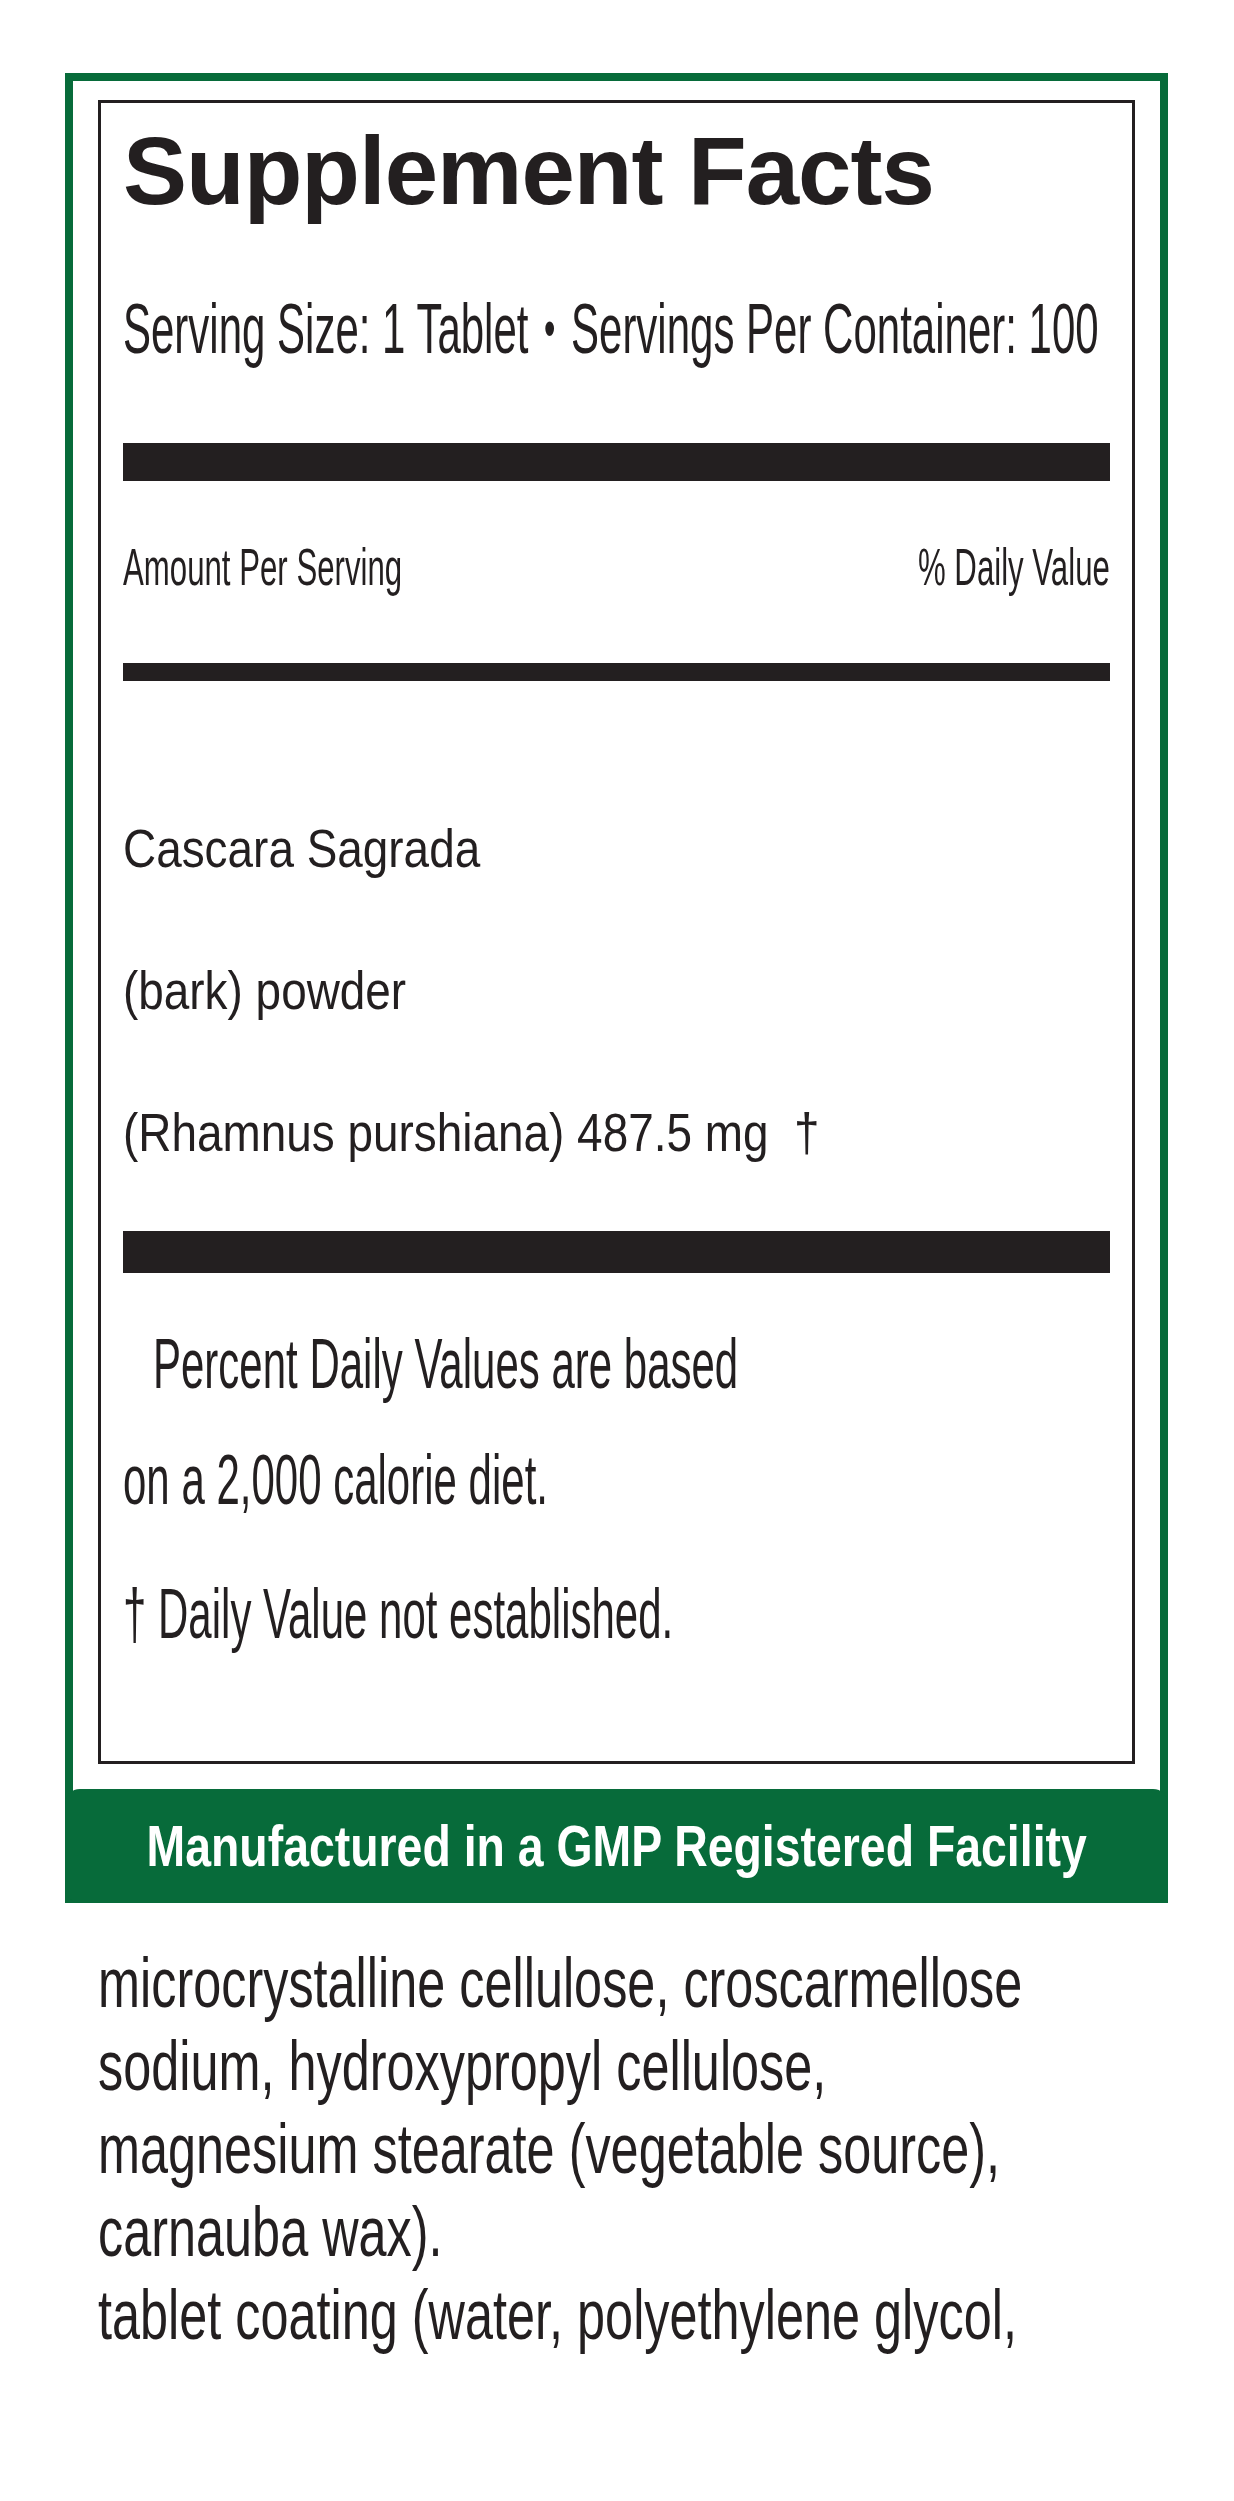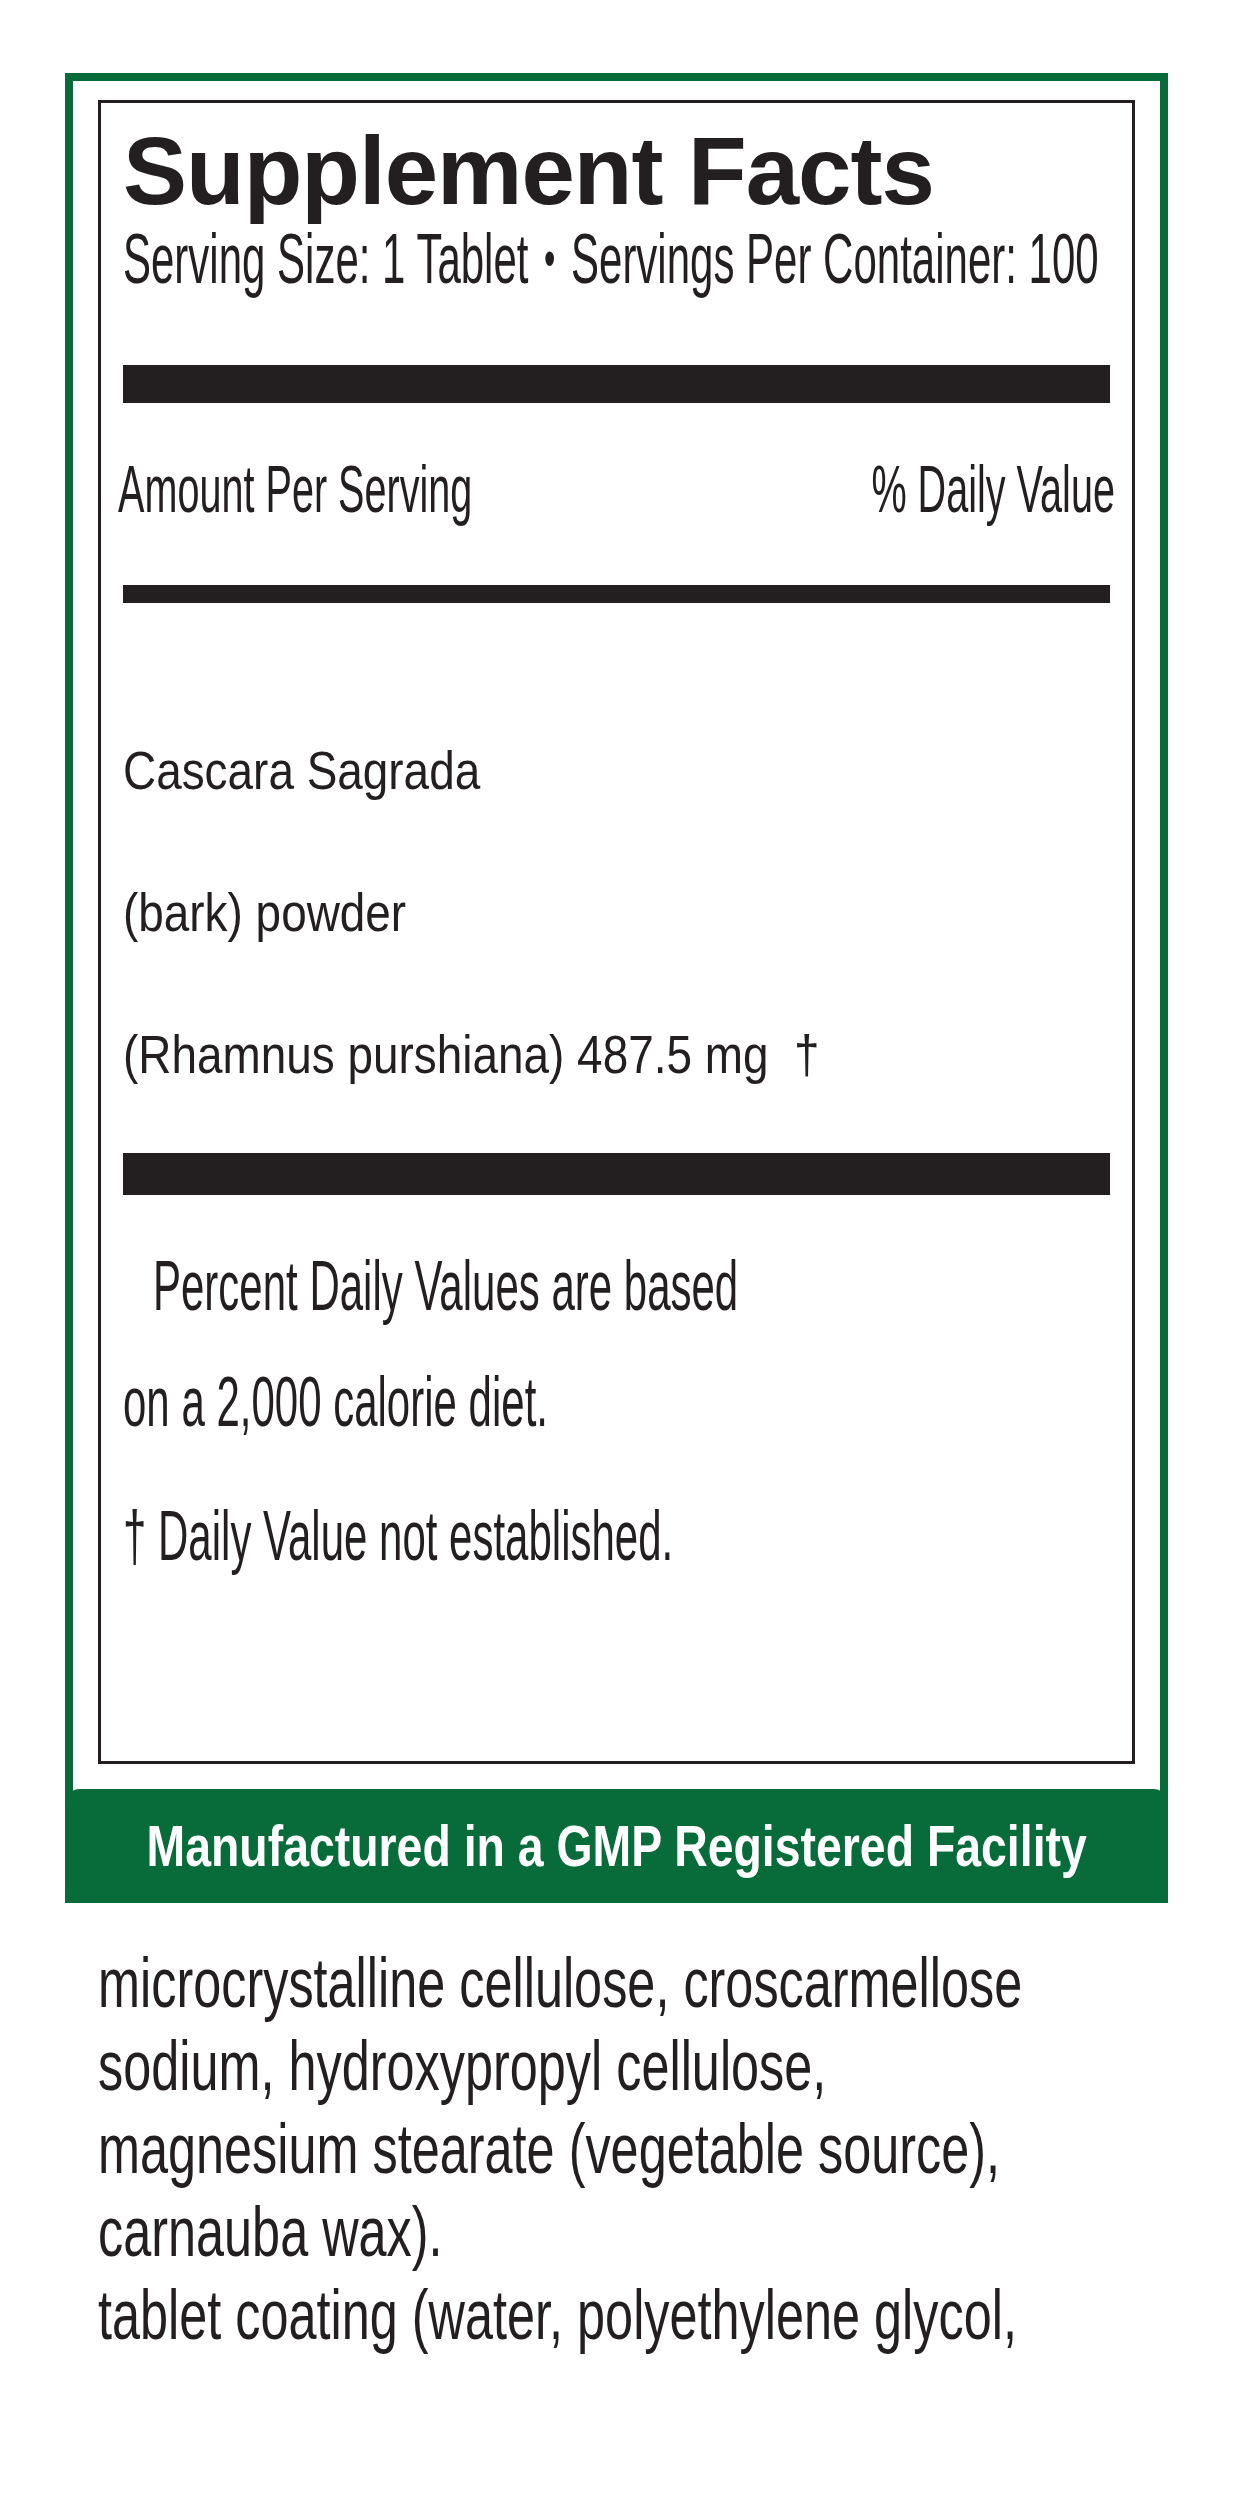--- a/index.html
+++ b/index.html
@@ -52,36 +52,37 @@
   }
 
   
   .sq   { display: inline-block; white-space: nowrap; transform: scaleX(0.60); transform-origin: 0 50%; }
   .sq-r { display: inline-block; white-space: nowrap; transform: scaleX(0.60); transform-origin: 100% 50%; }
   .sq-c { display: inline-block; white-space: nowrap; transform: scaleX(0.80); transform-origin: 50% 50%; }
   .sq-w { display: inline-block; white-space: nowrap; transform: scaleX(0.85); transform-origin: 0 50%; }
   .sq-o { display: inline-block; white-space: nowrap; transform: scaleX(0.72); transform-origin: 0 50%; }
 
   .serving-line {
+    margin-top: 62px;
     font-size: 70px;
-    line-height: 72px;
+    line-height: 88px;
   }
   .serving-line .bullet { margin: 0 26px; font-size: 54px; vertical-align: 6px; }
 
   .bar { background: #231f20; }
   .bar.b1 { margin-top: 70px; height: 38px; }
   .bar.b2 { margin-top: 60px; height: 18px; }
   .bar.b3 { margin-top: 28px; height: 42px; }
 
   .col-head {
     margin-top: 50px;
-    font-size: 66px;
+    font-size: 52px;
     line-height: 72px;
     display: flex;
-    justify-content: center;
+    justify-content: space-between;
     align-items: baseline;
   }
 
   .ing-block { margin-top: 96px; font-size: 54px; }
   .ing-line  { line-height: 142px; }
   .ing-line .dagger { margin-left: 30px; }
 
   .footnote {
     font-size: 70px;
     line-height: 70px;

